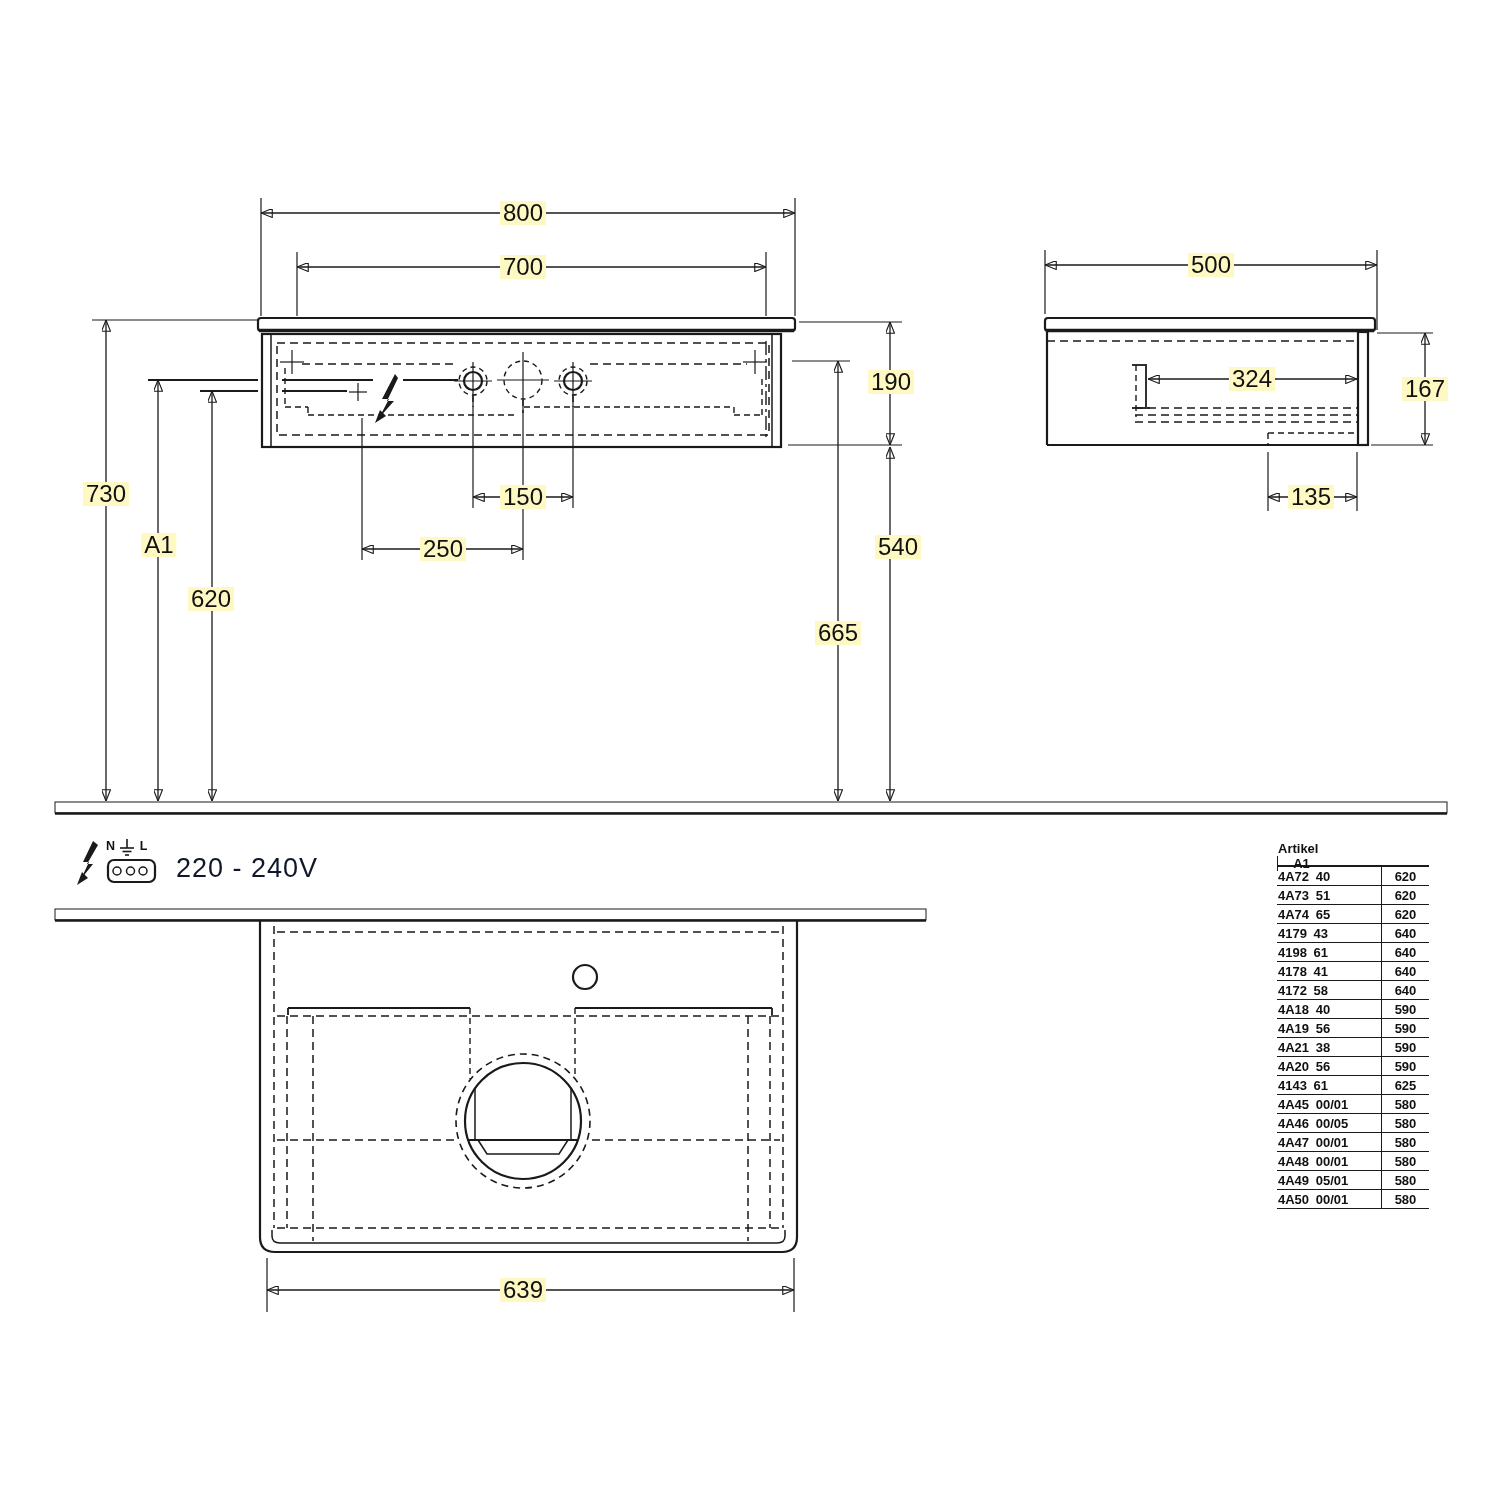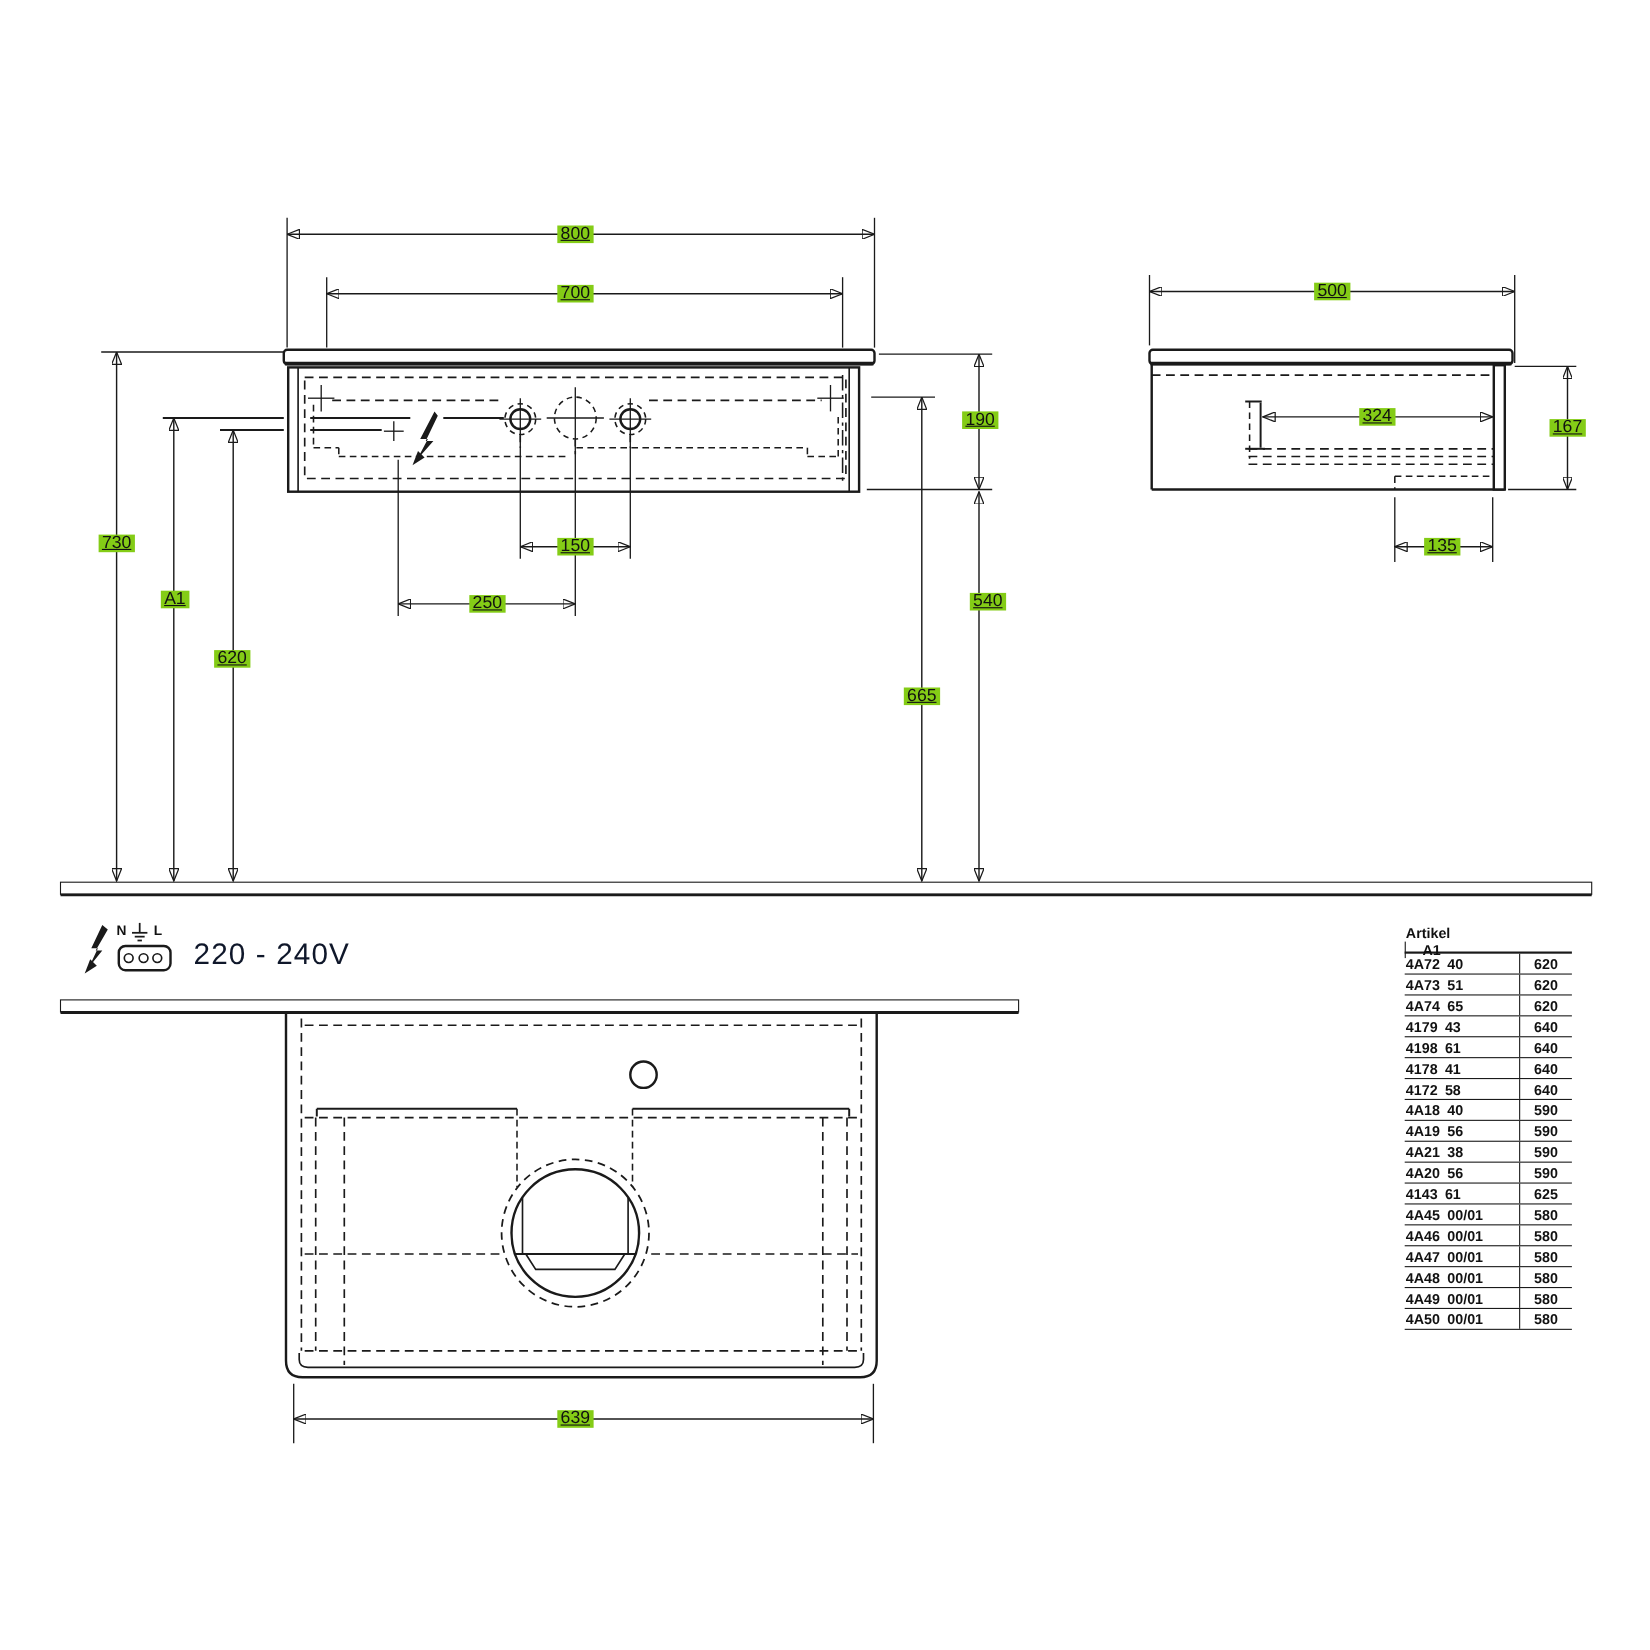--- a/index.html
+++ b/index.html
@@ -16,22 +16,22 @@
   .thick{stroke-width:3.4;}
   .base{stroke-width:2.6;}
   .dash{stroke-width:1.5;stroke-dasharray:8 5;}
   .dash2{stroke-width:1.4;stroke-dasharray:6 4;}
   .dashc{stroke-width:1.4;stroke-dasharray:5 4;}
   .dashc2{stroke-width:1.6;stroke-dasharray:7 5;}
   .dashdot{stroke-width:1.4;stroke-dasharray:14 4 3 4;}
   .fillb{fill:#1a1a1a;stroke:none;}
   .wfill{fill:#ffffff;}
 
-  .dl{position:absolute;transform:translate(-50%,-50%);background:#84cc16;padding:0 3px;
-      font-size:16px;line-height:1;white-space:nowrap;color:#111;text-decoration:underline;}
+  .dl{position:absolute;transform:translate(-50%,-50%);background:#fef9c3;padding:0 3px;
+      font-size:24px;line-height:1;white-space:nowrap;color:#111;}
   .volt{position:absolute;transform:translateY(-50%);font-size:27px;letter-spacing:1px;
         line-height:1;white-space:nowrap;color:#0f172a;}
   .nl{position:absolute;transform:translate(-50%,-50%);font-size:12.5px;font-weight:700;
       line-height:1;color:#111;}
 
   .artikel-table{position:absolute;left:1277px;top:841px;font-weight:700;font-size:13px;
                  color:#111;word-spacing:3px;}
   .t-head{display:flex;height:24px;border-bottom:2px solid #1a1a1a;flex-direction:column;}
   .t-row{display:flex;height:18px;border-bottom:1.4px solid #1a1a1a;}
   .c-a{width:103px;display:flex;align-items:center;padding-left:1px;}
@@ -319,33 +319,33 @@
       </div>
   <div class="t-row">
         <div class="c-a">4143 61</div>
         <div class="c-b">625</div>
       </div>
   <div class="t-row">
         <div class="c-a">4A45 00/01</div>
         <div class="c-b">580</div>
       </div>
   <div class="t-row">
-        <div class="c-a">4A46 00/01</div>
+        <div class="c-a">4A46 00/05</div>
         <div class="c-b">580</div>
       </div>
   <div class="t-row">
         <div class="c-a">4A47 00/01</div>
         <div class="c-b">580</div>
       </div>
   <div class="t-row">
         <div class="c-a">4A48 00/01</div>
         <div class="c-b">580</div>
       </div>
   <div class="t-row">
-        <div class="c-a">4A49 00/01</div>
+        <div class="c-a">4A49 05/01</div>
         <div class="c-b">580</div>
       </div>
   <div class="t-row">
         <div class="c-a">4A50 00/01</div>
         <div class="c-b">580</div>
       </div>
 </div>
 
 </div>
 

